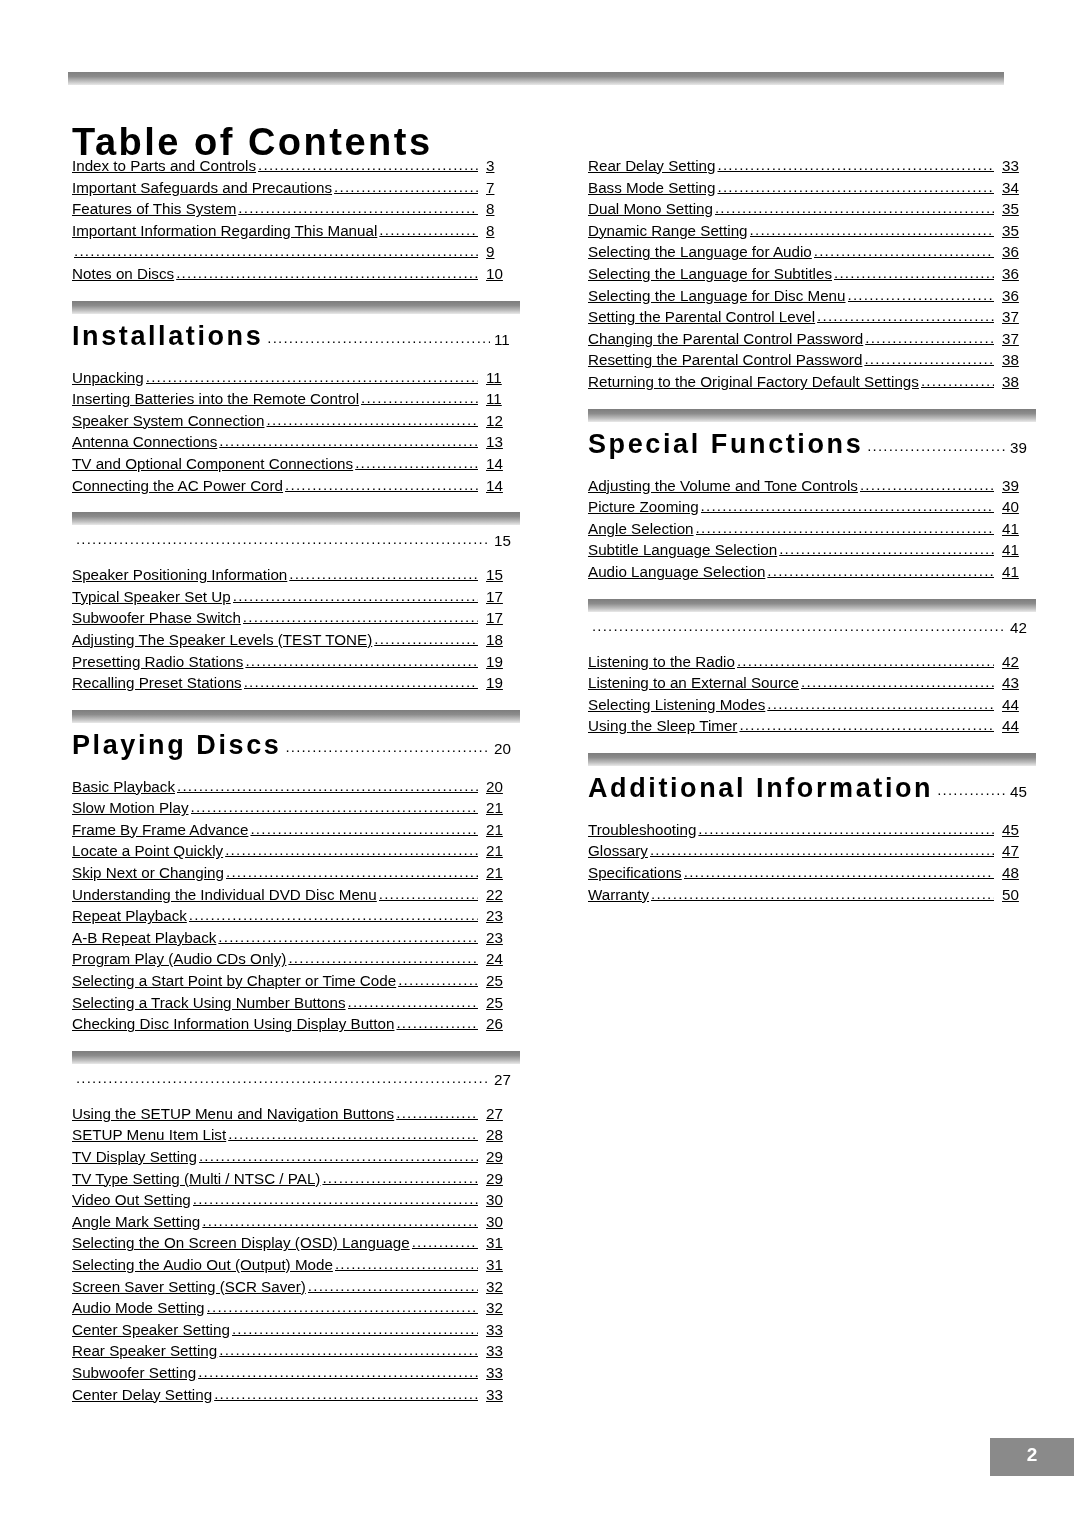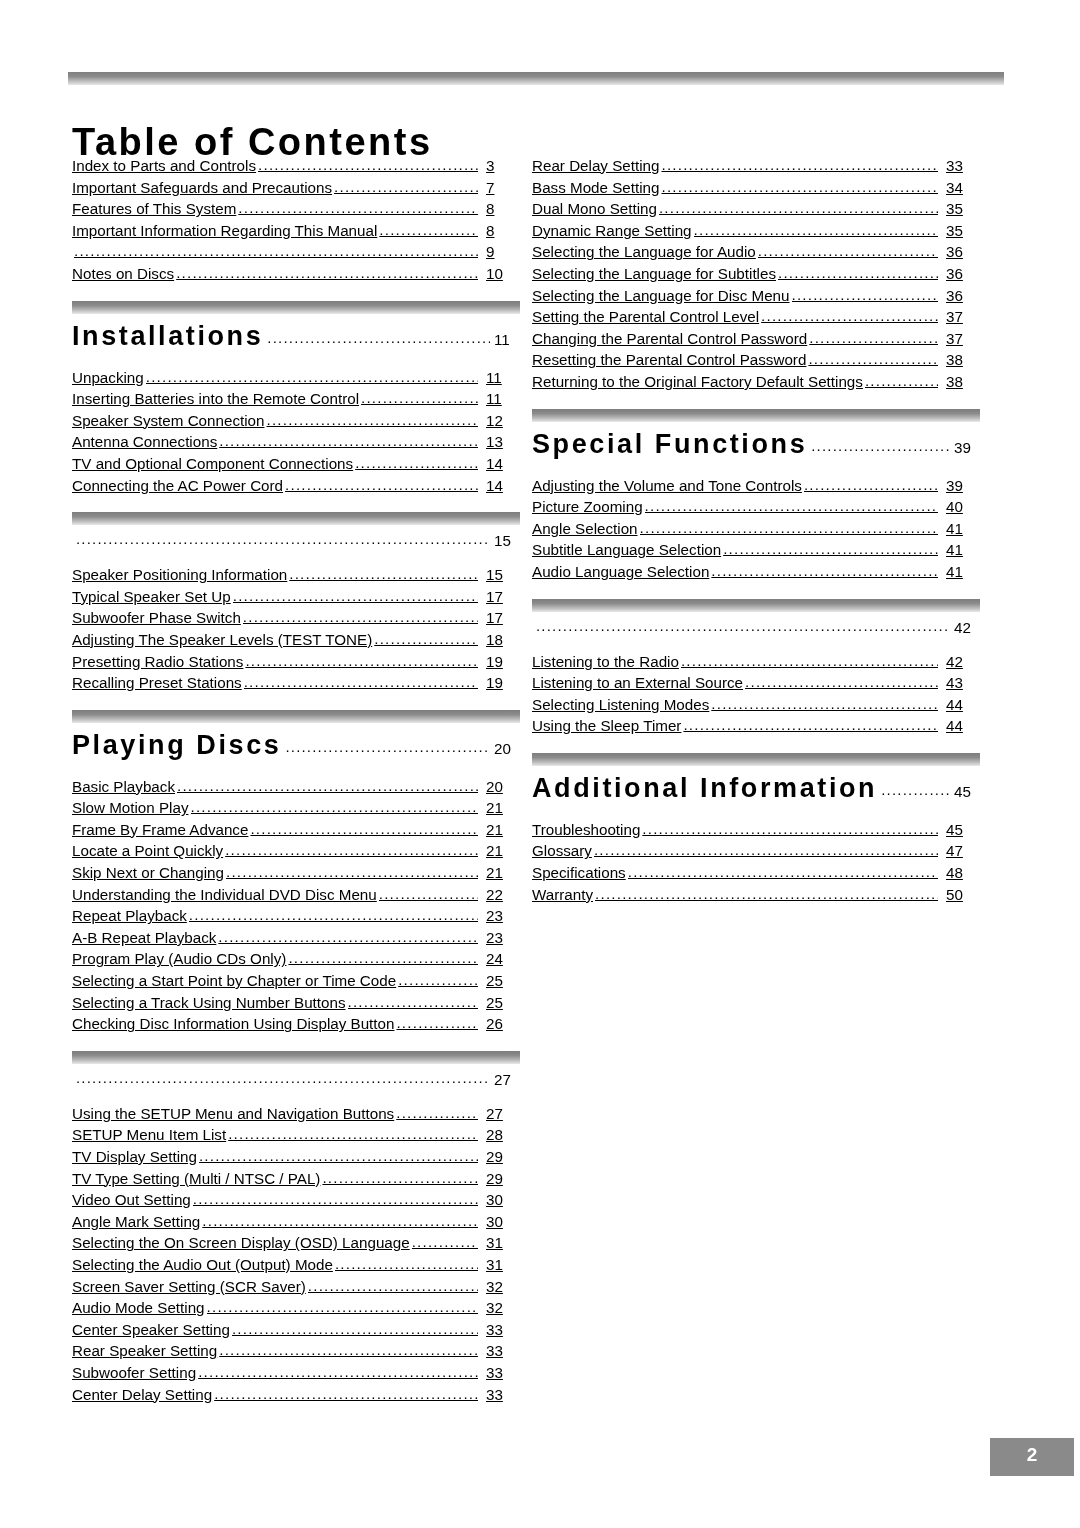--- a/index.html
+++ b/index.html
@@ -39,21 +39,21 @@
     letter-spacing: 2.5px;
     color: #000;
   }
   
   .col {
     position: absolute;
     top: 140px;
     width: 448px;
   }
   .col-left { left: 72px; }
-  .col-right { left: 532px; }
+  .col-right { left: 588px; }
 
   
   .entry {
     position: relative;
     display: flex;
     align-items: baseline;
     font-size: 15.2px;
     line-height: 21.6px;
     color: #000;
     white-space: nowrap;

